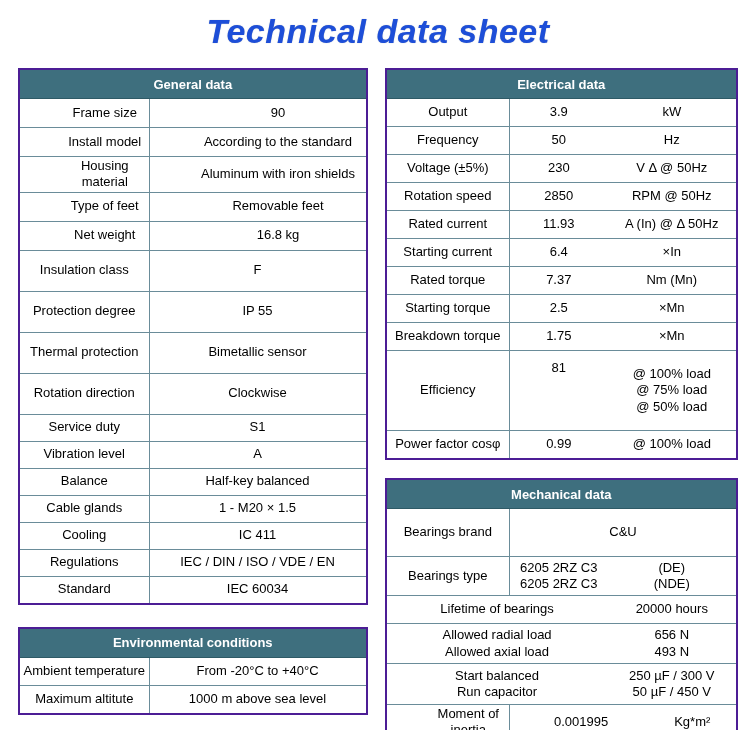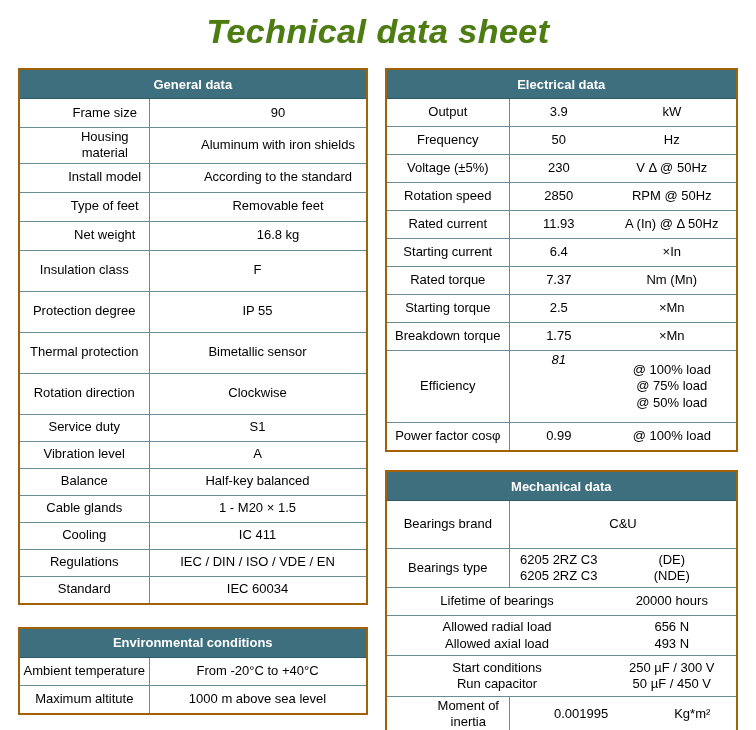--- a/index.html
+++ b/index.html
@@ -9,33 +9,33 @@
     color:#000;
     overflow:hidden;
   }
   .page { position:relative; width:756px; height:730px; }
 
   .title {
     margin:0; padding-top:12px; height:56px;
     text-align:center;
     font-size:34px; font-weight:bold; font-style:italic;
     letter-spacing:0.5px;
-    color:#4d7c0f;
+    color:#1d4ed8;
     text-shadow:0 0 1px rgba(30,50,70,0.35);
   }
 
   .columns { display:flex; gap:17px; padding:0 18px; align-items:flex-start; }
   .col { display:flex; flex-direction:column; }
   .col-left  { width:354px; }
   .col-right { width:358px; }
 
   table {
     border-collapse:collapse; table-layout:fixed;
     width:100%;
-    border:2px solid #a16207;
+    border:2px solid #4c1d95;
     font-size:13px;
   }
   th.hdr {
     background:#3e6f7e; color:#ffffff;
     font-weight:bold; font-size:13px;
     height:26px; text-align:center;
     border:1px solid #2e5a66;
   }
   td {
     border:1px solid #6a8c99;
@@ -50,21 +50,21 @@
 
   tr.h24 td { height:24px; }
   tr.h25 td { height:25px; }
   tr.h26 td { height:26px;padding-left:44px; }
   tr.h36 td { height:36px; }
   tr.h37 td { height:37px; }
   tr.h38 td { height:38px; }
   tr.h45 td { height:45px; }
   tr.h69 td { height:69px; }
 
-  tr.h69 td.val { vertical-align:top; padding-top:1px;font-style:italic; }
+  tr.h69 td.val { vertical-align:top; padding-top:9px; }
   .line { display:block; }
 
   .gap22 { height:22px; flex:none; }
   .gap18 { height:18px; flex:none; }
 </style>
 </head>
 <body>
 
 <div class="page">
 
@@ -83,26 +83,26 @@
           <tr>
             <th class="hdr" colspan="2">General data</th>
           </tr>
         </thead>
         <tbody>
           <tr class="h26">
               <td>Frame size</td>
               <td>90</td>
             </tr>
           <tr class="h26">
+              <td>Install model</td>
+              <td>According to the standard</td>
+            </tr>
+          <tr class="h26">
               <td>Housing material</td>
               <td>Aluminum with iron shields</td>
-            </tr>
-          <tr class="h26">
-              <td>Install model</td>
-              <td>According to the standard</td>
             </tr>
           <tr class="h26">
               <td>Type of feet</td>
               <td>Removable feet</td>
             </tr>
           <tr class="h26">
               <td>Net weight</td>
               <td>16.8 kg</td>
             </tr>
           <tr class="h38">
@@ -292,21 +292,21 @@
               <span class="line">Allowed radial load</span>
               <span class="line">Allowed axial load</span>
             </td>
             <td class="unit">
               <span class="line">656 N</span>
               <span class="line">493 N</span>
             </td>
           </tr>
           <tr class="h38">
             <td class="lab2" colspan="2">
-              <span class="line">Start conditions</span>
+              <span class="line">Start balanced</span>
               <span class="line">Run capacitor</span>
             </td>
             <td class="unit">
               <span class="line">250 µF / 300 V</span>
               <span class="line">50 µF / 450 V</span>
             </td>
           </tr>
           <tr class="h26">
               <td>Moment of inertia</td>
               <td class="val">0.001995</td>

